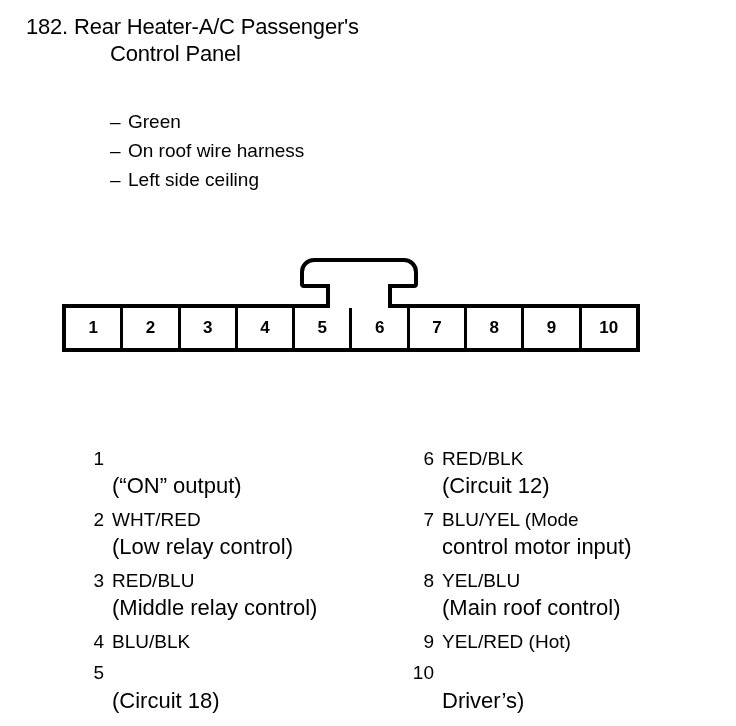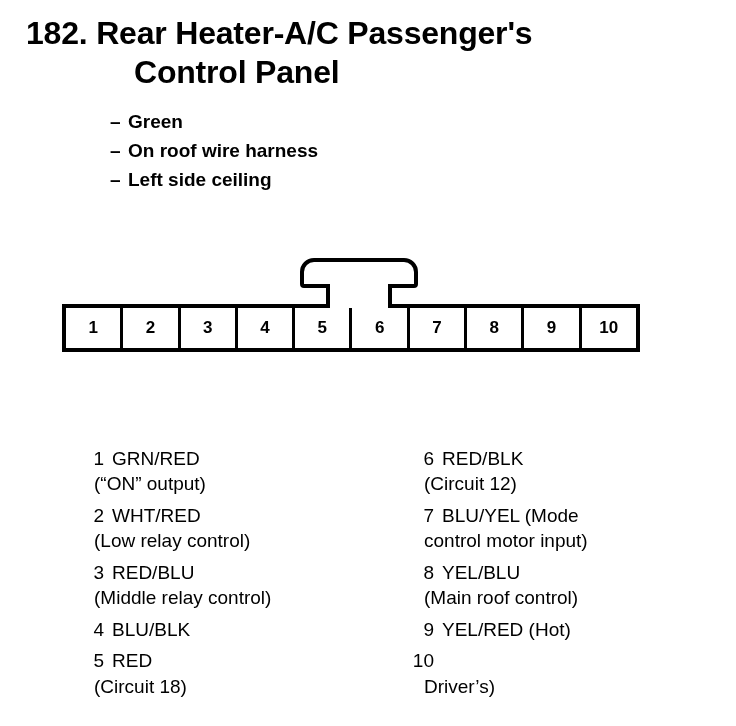--- a/index.html
+++ b/index.html
@@ -17,40 +17,39 @@
   }
 
   
   #title-block {
     position: absolute;
     left: 26px;
     top: 14px;
     width: 660px;
   }
   .title-line {
-    font-size: 32px;
-    font-weight: bold;
+    font-size: 22px;
+    font-weight: normal;
     line-height: 1.22;
     letter-spacing: -0.2px;
     white-space: nowrap;
   }
   .title-number {
     display: inline-block;
   }
   #title-line-2 {
-    margin-left: 108px;
+    margin-left: 84px;
   }
 
   
   #notes {
     position: absolute;
     left: 110px;
     top: 108px;
     width: 460px;
-    font-weight: bold;
   }
   .note-row {
     font-size: 19px;
     line-height: 1.52;
     white-space: nowrap;
   }
   .note-dash {
     display: inline-block;
     width: 18px;
   }
@@ -141,23 +140,23 @@
     display: inline-block;
     width: 26px;
     text-align: right;
     margin-right: 8px;
     flex: 0 0 auto;
   }
   .legend-label {
     flex: 1 1 auto;
   }
   .legend-sub {
-    font-size: 19px;
+    font-size: 22px;
     line-height: 1.34;
-    margin-left: 16px;
+    margin-left: 34px;
   }
 </style>
 </head>
 <body>
 
 <div id="title-block">
   <div class="title-line">
     <span class="title-number">182.</span>
     <span>Rear Heater-A/C Passenger's</span>
   </div>
@@ -192,21 +191,20 @@
     <div class="pin-cell">10</div>
   </div>
 </div>
 
 <div id="legend">
 
   <div class="legend-col">
     <div class="legend-entry">
       <div class="legend-main">
         <span class="legend-num">1</span>
-        <span class="legend-label">GRN/RED</span>
       </div>
       <div class="legend-sub">(“ON” output)</div>
     </div>
     <div class="legend-entry">
       <div class="legend-main">
         <span class="legend-num">2</span>
         <span class="legend-label">WHT/RED</span>
       </div>
       <div class="legend-sub">(Low relay control)</div>
     </div>
@@ -219,21 +217,20 @@
     </div>
     <div class="legend-entry">
       <div class="legend-main">
         <span class="legend-num">4</span>
         <span class="legend-label">BLU/BLK</span>
       </div>
     </div>
     <div class="legend-entry">
       <div class="legend-main">
         <span class="legend-num">5</span>
-        <span class="legend-label">RED</span>
       </div>
       <div class="legend-sub">(Circuit 18)</div>
     </div>
   </div>
 
   <div class="legend-col">
     <div class="legend-entry">
       <div class="legend-main">
         <span class="legend-num">6</span>
         <span class="legend-label">RED/BLK</span>

